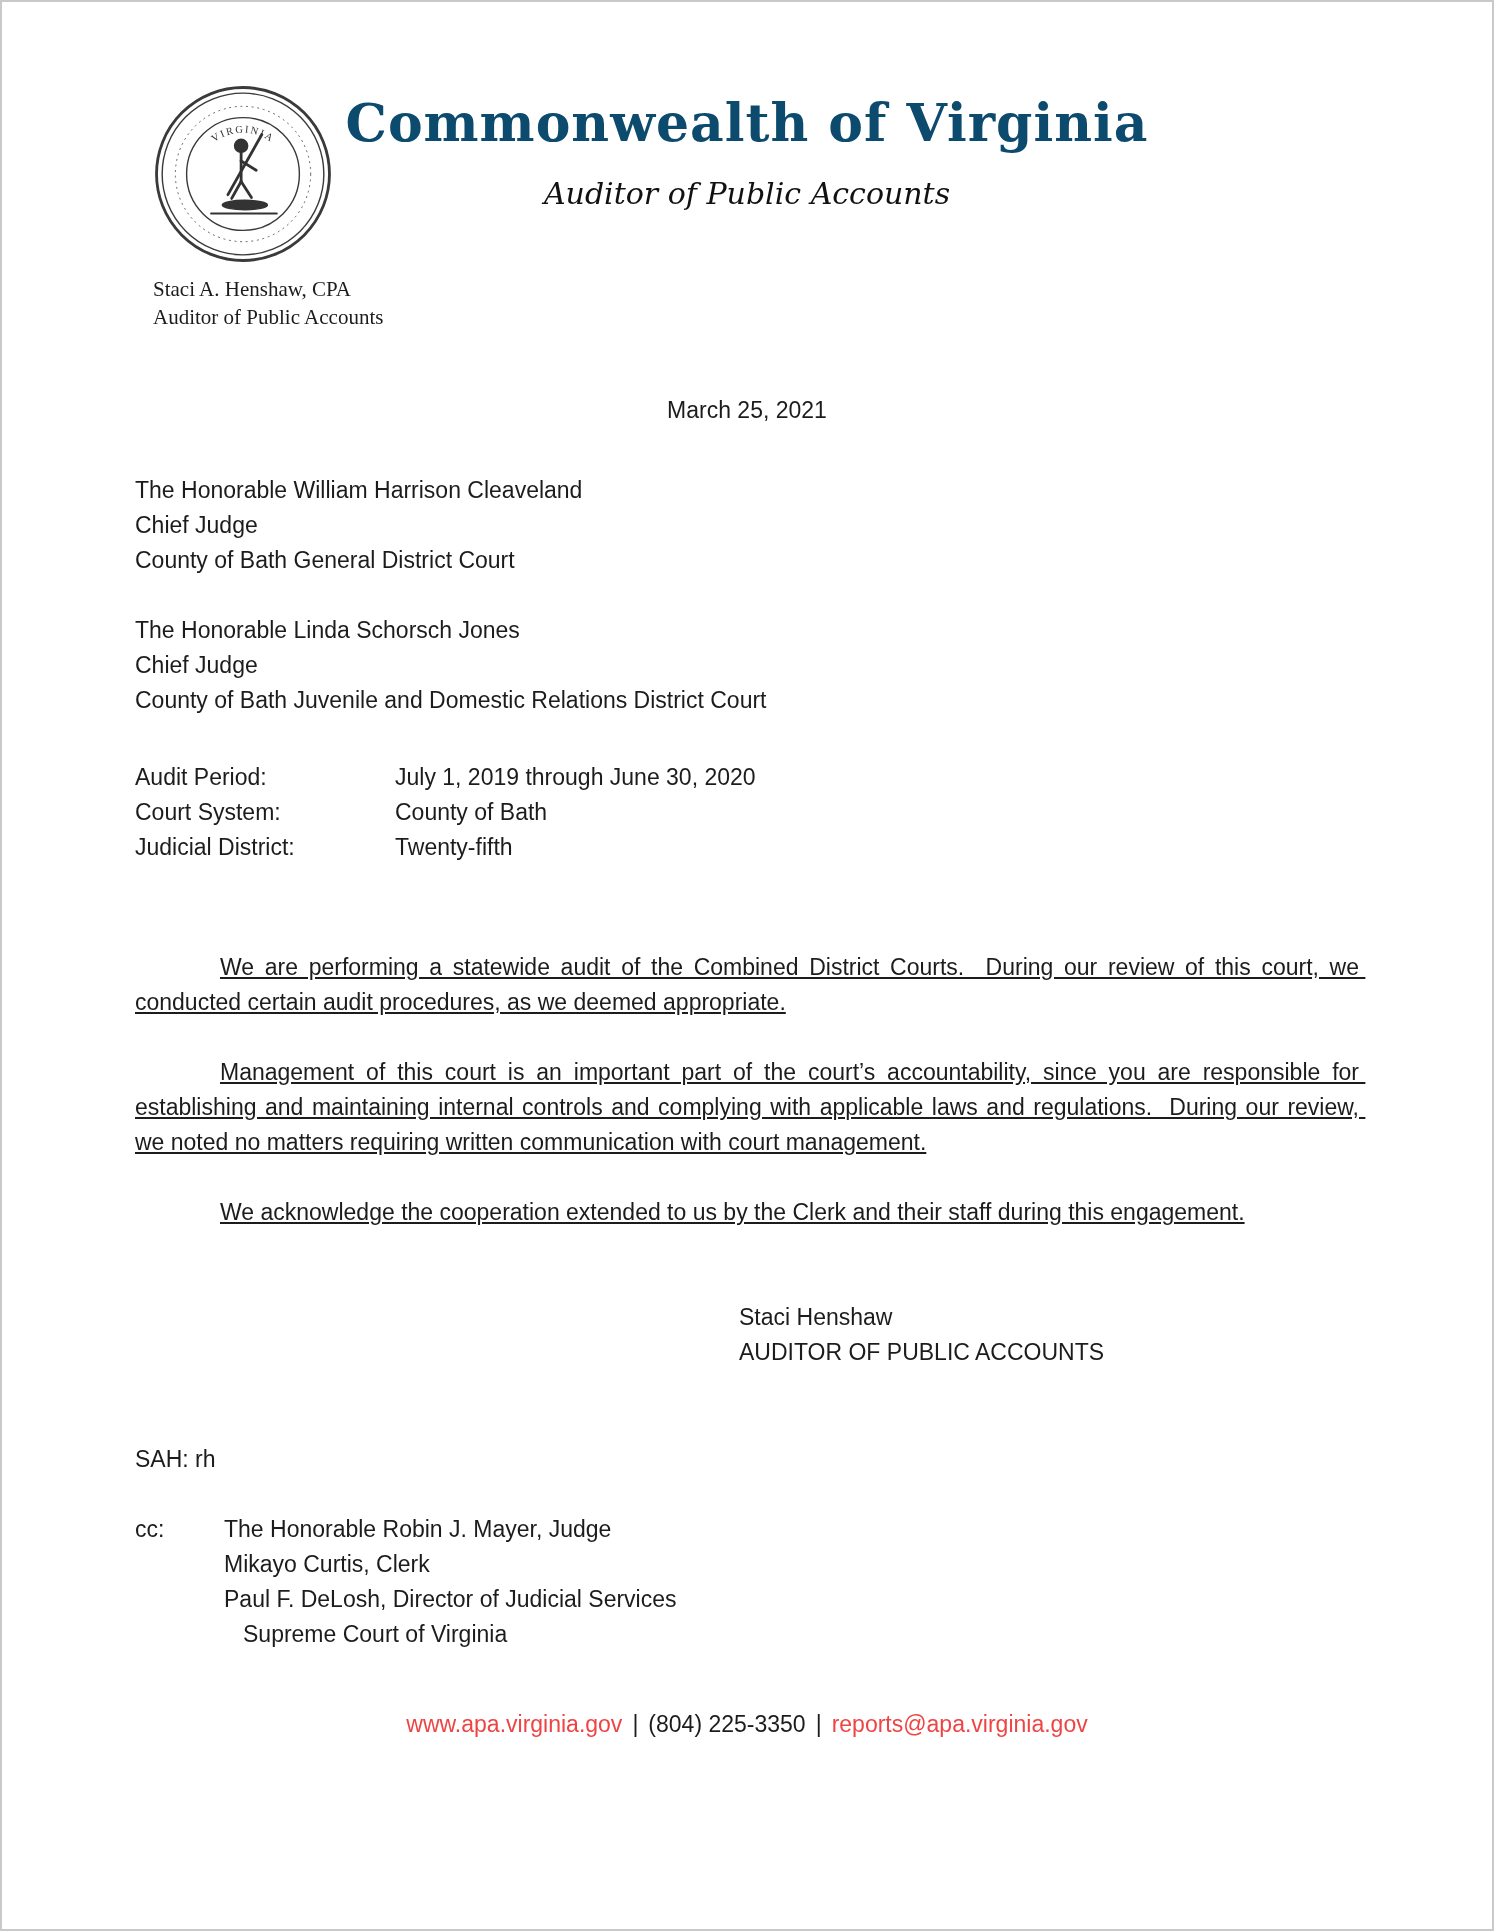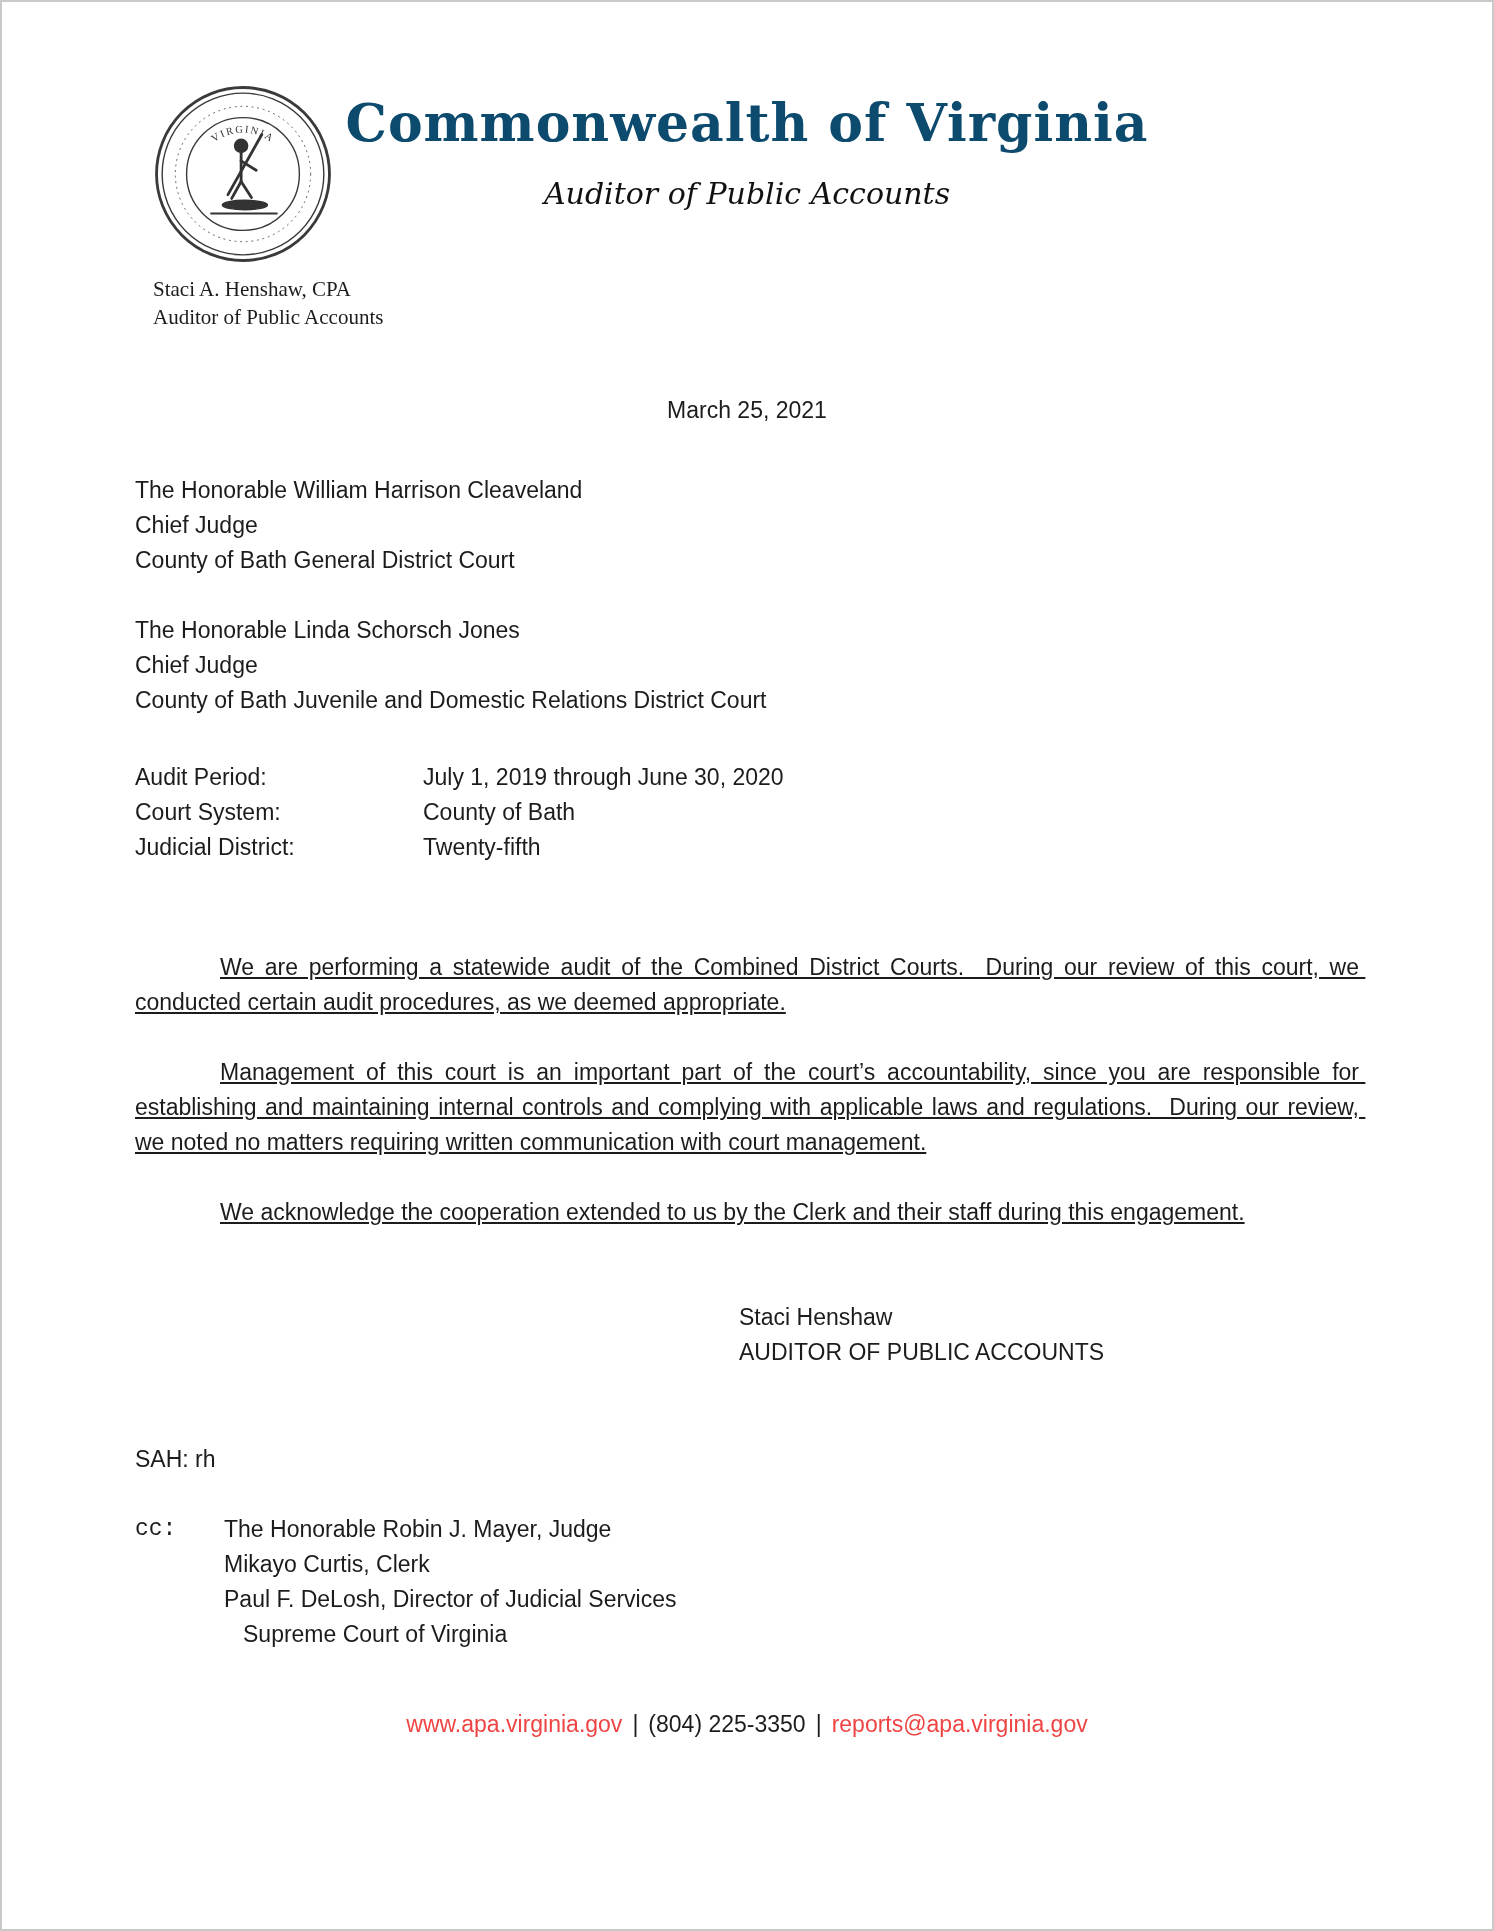--- a/index.html
+++ b/index.html
@@ -49,38 +49,38 @@
   .contacts .left { margin-left: 18px; }
   .contacts .right { text-align: right; }
 
   
   .date-line { text-align: center; margin-top: 62px; }
 
   .recipient-block { margin-top: 45px; }
   .recipient-block + .recipient-block { margin-top: 35px; }
 
   .details { margin-top: 42px; }
-  .detail-row { display: flex; gap: 28px; }
+  .detail-row { display: flex; }
   .detail-label { width: 260px; flex: 0 0 260px; }
 
   .paragraphs { margin-top: 85px; }
   .body-paragraph {
     text-align: justify;
     text-indent: 85px;
     white-space: pre-wrap;
     text-decoration: underline;
   }
   .body-paragraph + .body-paragraph { margin-top: 35px; }
 
   .signature-block { margin-top: 70px; margin-left: 604px; }
 
   .reference-line { margin-top: 72px; }
 
   .cc-block { margin-top: 35px; display: flex; }
-  .cc-label { width: 89px; flex: 0 0 89px; font-family: Liberation Mono, monospace; }
+  .cc-label { width: 89px; flex: 0 0 89px; }
   .cc-item.extra-indent { padding-left: 19px; }
 
   
   .footer { margin-top: 55px; text-align: center; }
   .footer a {
     color: #ef4444;
     cursor: pointer;
     margin-top: 44px;
   }
   .footer .sep { margin: 0 10px; color: #1c1c1c; }

